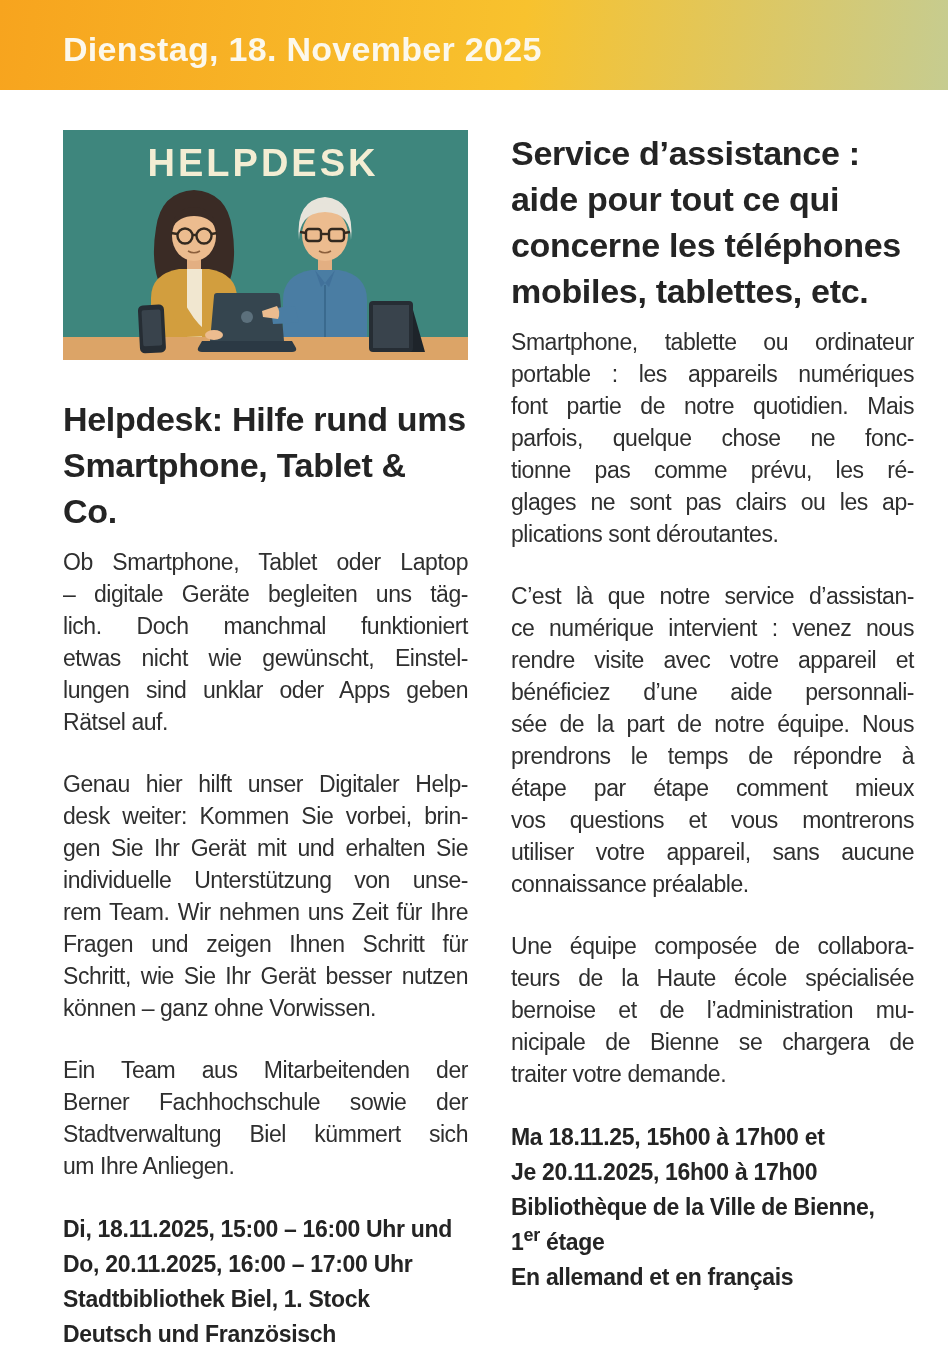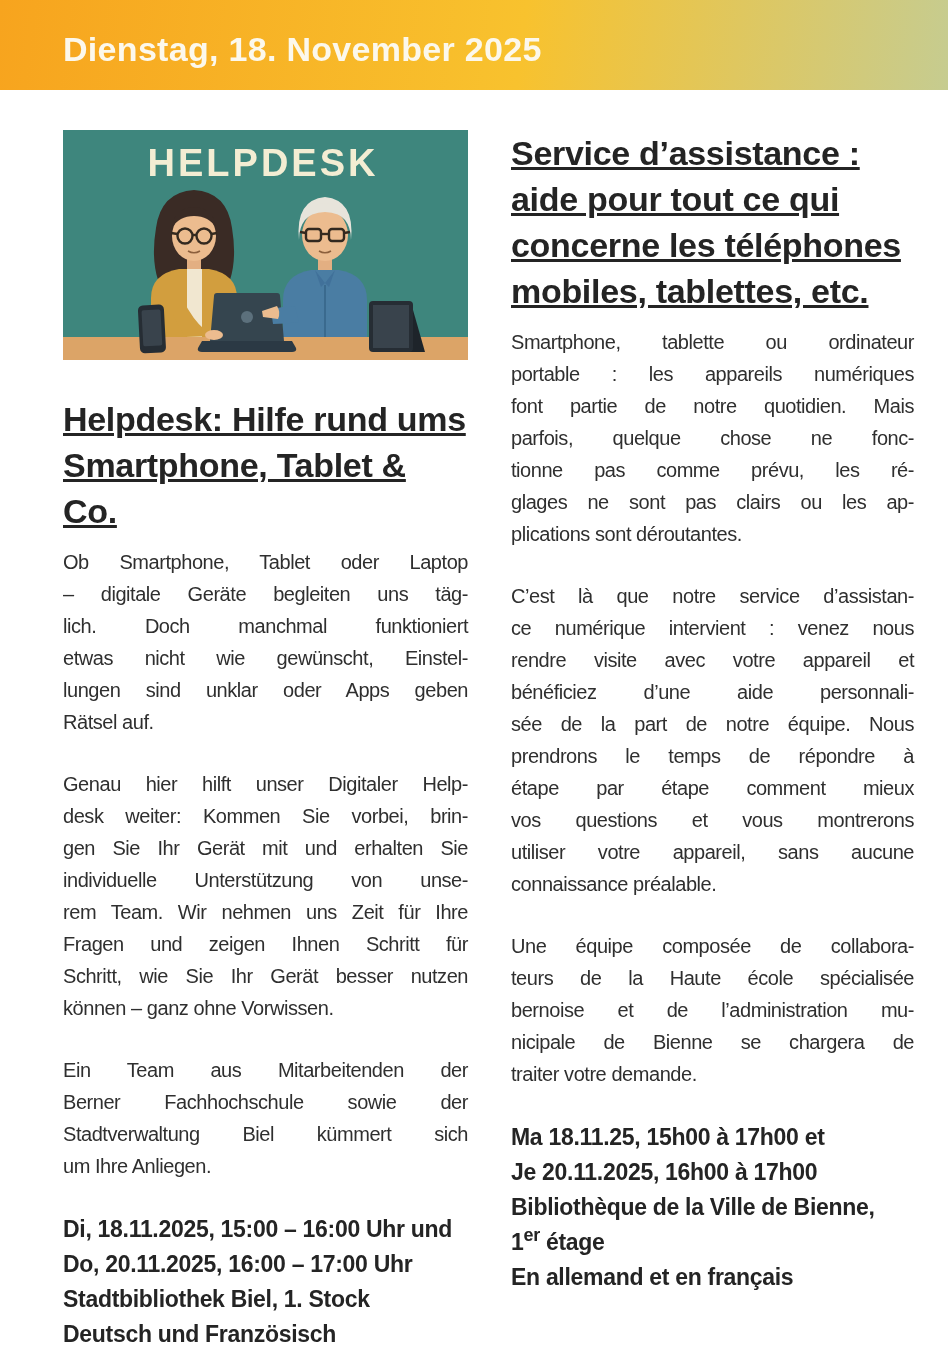--- a/index.html
+++ b/index.html
@@ -16,24 +16,24 @@
     padding-left:63px; font-size:34px; font-weight:bold;
     color:#FCF8EC; letter-spacing:0.3px;
   }
   .col { position:absolute; top:130px; }
   .col-left  { left:63px;  width:405px; }
   .col-right { left:511px; width:403px; }
   .illu { margin:0 0 36px 0; }
   .illu svg { display:block; }
   .heading {
     margin:0 0 12px 0; font-size:34px; line-height:46px; font-weight:bold;
-    color:#242424; letter-spacing:-0.3px;text-decoration:underline;
+    color:#242424; letter-spacing:-0.3px;
   }
   .para {
-    margin:0 0 30px 0; font-size:20px; line-height:32px;
+    margin:0 0 30px 0; font-size:23px; line-height:32px;
     color:#2F2F2F; letter-spacing:-0.45px;
   }
   .jline { text-align:justify; text-align-last:justify; }
   .info {
     font-size:23px; line-height:35px; font-weight:bold;
     color:#242424; letter-spacing:-0.3px; white-space:nowrap;
   }
   sup.ord { font-size:18px; line-height:1; vertical-align:top; position:relative; top:1px; }
 </style>
 </head>

